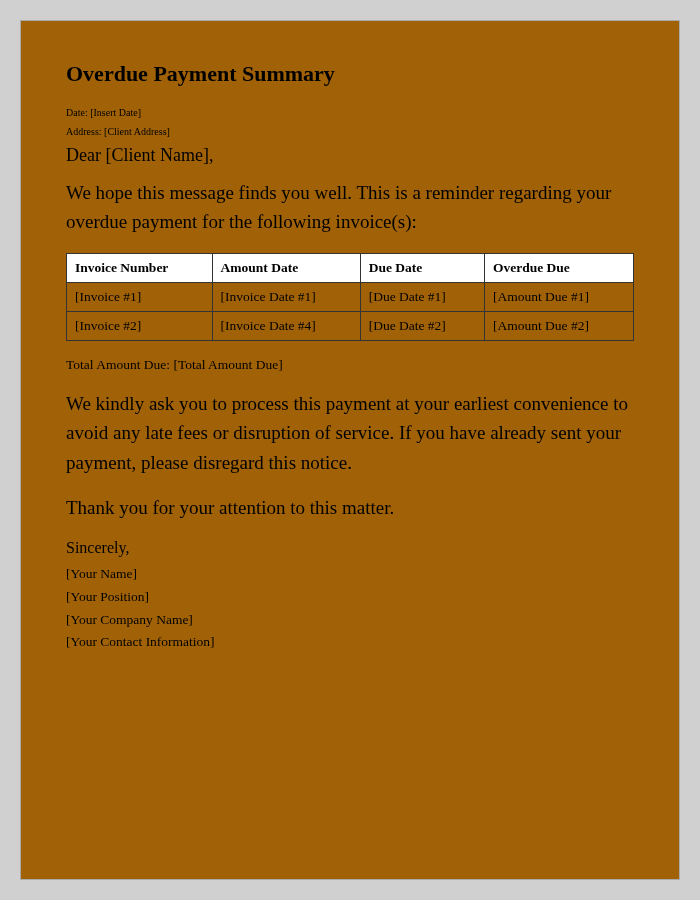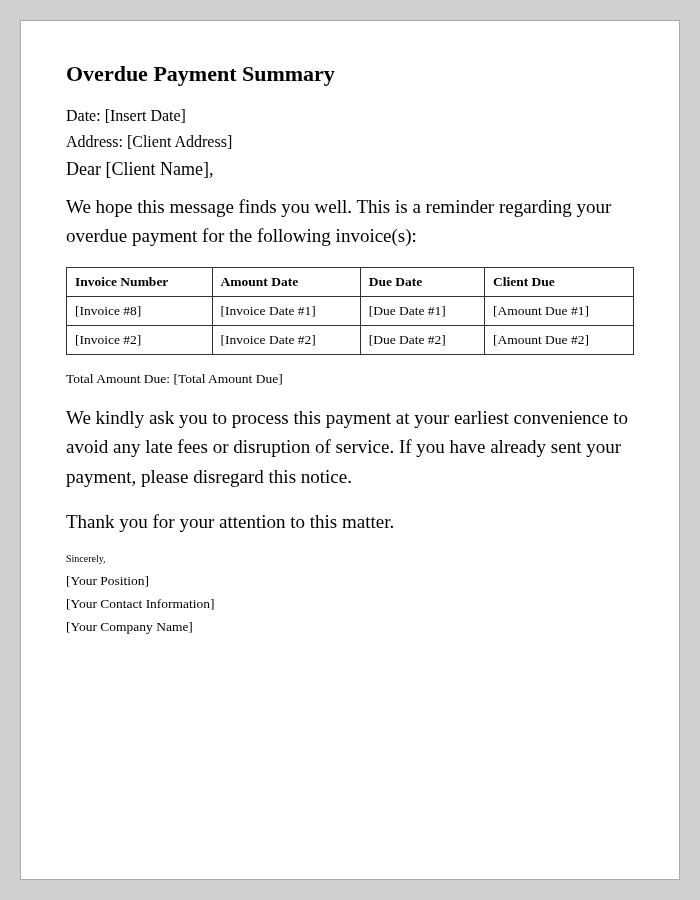--- a/index.html
+++ b/index.html
@@ -14,34 +14,34 @@
       justify-content: center;
       align-items: flex-start;
       min-height: 900px;
       padding: 20px;
       font-family: Georgia, 'Times New Roman', serif;
     }
 
     .page-container {
       width: 660px;
       min-height: 860px;
-      background: #ffffff;
+      background: #a16207;
       border: 1px solid #aaa;
       padding: 40px 45px;
     }
 
     .page-title {
       font-size: 22px;
       font-weight: bold;
       margin-bottom: 20px;
       font-family: Georgia, serif;
     }
 
     .meta-line {
-      font-size: 16px;
+      font-size: 10px;
       margin-bottom: 8px;
       font-family: Georgia, serif;
     }
 
     .greeting {
       font-size: 18px;
       margin-bottom: 12px;
       margin-top: 4px;
       font-family: Georgia, serif;
     }
@@ -79,21 +79,21 @@
       font-family: Georgia, serif;
     }
 
     .signature-block {
       font-size: 13.5px;
       font-family: Georgia, serif;
       line-height: 1.7;
     }
 
     .sincerely {
-      font-size: 10px;
+      font-size: 16px;
       font-family: Georgia, serif;
       margin-bottom: 6px;
       margin-top: 16px;
     }
   </style>
 </head>
 <body>
 
 <div class="page-container">
 
@@ -107,46 +107,47 @@
   <div class="greeting">Dear [Client Name],</div>
 
   <div class="body-text">We hope this message finds you well. This is a reminder regarding your overdue payment for the following invoice(s):</div>
 
   <table class="invoice-table">
     <thead>
       <tr>
         <th>Invoice Number</th>
         <th>Amount Date</th>
         <th>Due Date</th>
-        <th>Client Due</th>
+        <th>Overdue Due</th>
       </tr>
     </thead>
     <tbody id="table-body">
     <tr>
-          <td>[Invoice #8]</td>
+          <td>[Invoice #1]</td>
           <td>[Invoice Date #1]</td>
           <td>[Due Date #1]</td>
           <td>[Amount Due #1]</td>
         </tr>
         <tr>
           <td>[Invoice #2]</td>
-          <td>[Invoice Date #2]</td>
+          <td>[Invoice Date #4]</td>
           <td>[Due Date #2]</td>
           <td>[Amount Due #2]</td>
         </tr>
       </tbody>
   </table>
 
   <div class="total-line">Total Amount Due: [Total Amount Due]</div>
 
   <div class="body-text">We kindly ask you to process this payment at your earliest convenience to avoid any late fees or disruption of service. If you have already sent your payment, please disregard this notice.</div>
 
   <div class="body-text">Thank you for your attention to this matter.</div>
 
   <div class="sincerely">Sincerely,</div>
 
   <div class="signature-block">
+    <div>[Your Name]</div>
     <div>[Your Position]</div>
+    <div>[Your Company Name]</div>
     <div>[Your Contact Information]</div>
-    <div>[Your Company Name]</div>
   </div>
 
 </div>
 
 </body></html>

